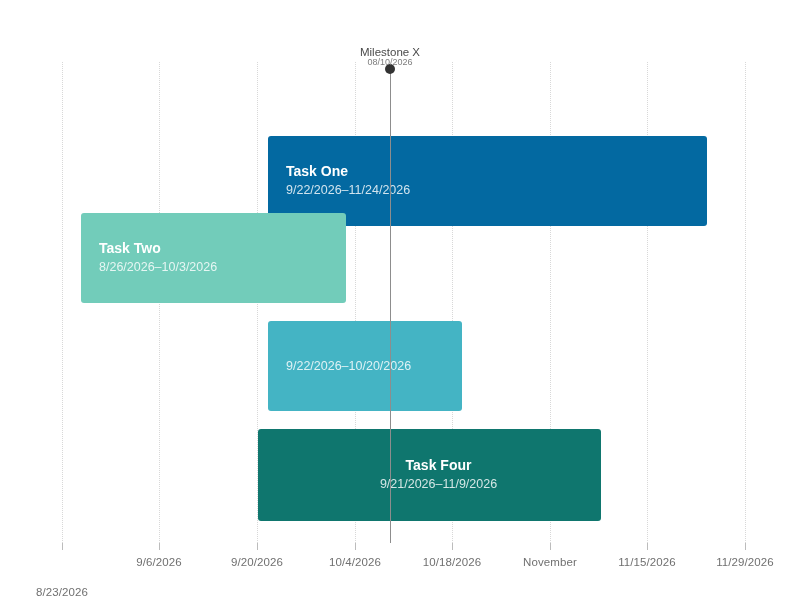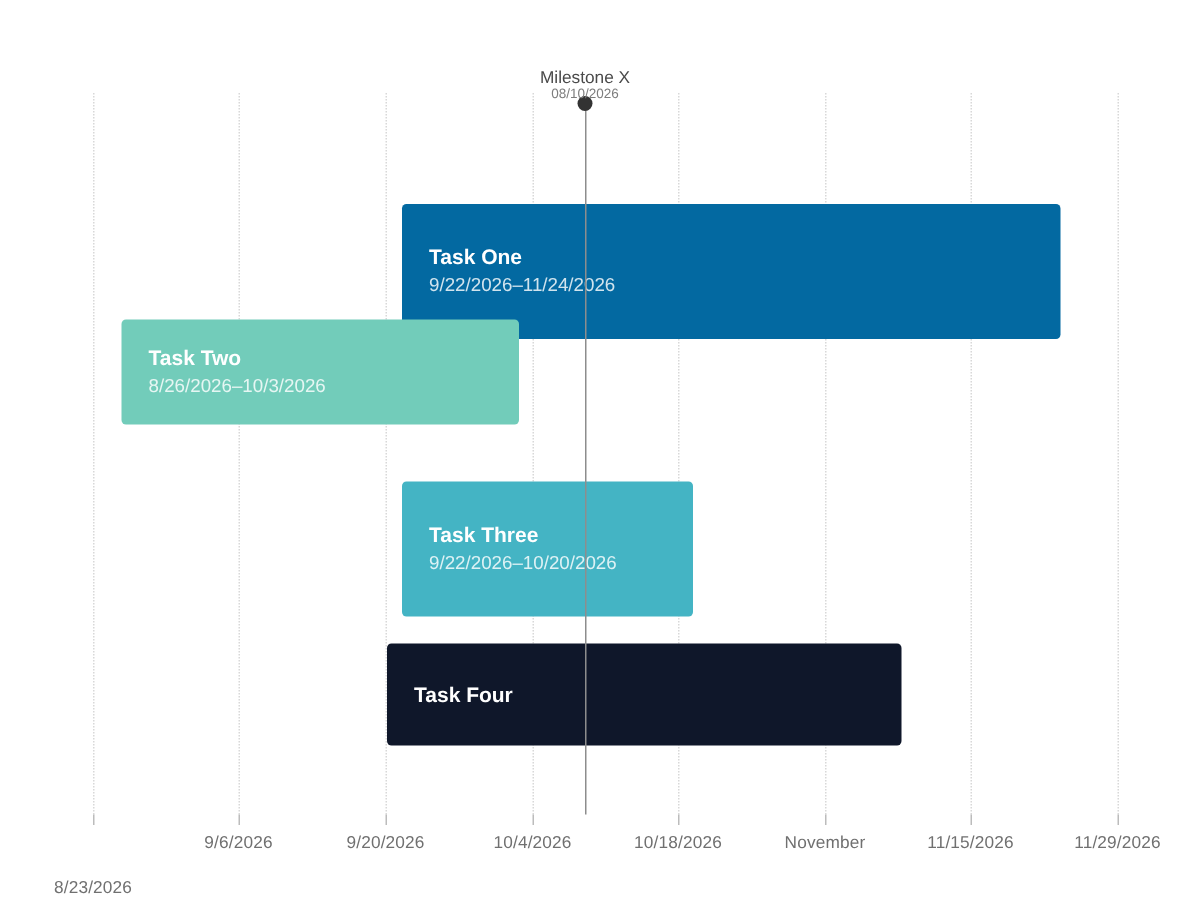--- a/index.html
+++ b/index.html
@@ -134,30 +134,30 @@
       <div class="gridline" style="left: 745px;"></div>
       <div class="tickmark" style="left: 745px;"></div>
       <div class="tick-label" style="left: 745px;">11/29/2026</div>
     </div>
 
   <div id="bars-layer">
       <div class="task-bar" style="left: 268px; top: 104px; width: 439px; height: 90px; background: #0369a1; margin-top: 32px;">
         <div class="task-name">Task One</div>
         <div class="task-dates">9/22/2026–11/24/2026</div>
       </div>
-      <div class="task-bar" style="left: 81px; top: 213px; width: 265px; height: 70px; background: rgb(114, 204, 186);">
+      <div class="task-bar" style="left: 81px; top: 213px; width: 265px; height: 90px; background: rgb(114, 204, 186);">
         <div class="task-name">Task Two</div>
         <div class="task-dates">8/26/2026–10/3/2026</div>
       </div>
       <div class="task-bar" style="left: 268px; top: 321px; width: 194px; height: 90px; background: rgb(68, 180, 196);">
-        <div class="task-name">Task Three</div>
         <div class="task-dates">9/22/2026–10/20/2026</div>
       </div>
-      <div class="task-bar" style="left: 258px; top: 429px; width: 343px; height: 68px; background: #0f172a;">
+      <div class="task-bar" style="left: 258px; top: 429px; width: 343px; height: 92px; background: #0f766e; text-align: center;">
         <div class="task-name">Task Four</div>
+        <div class="task-dates">9/21/2026–11/9/2026</div>
       </div>
     </div>
 
   <div id="milestone-layer">
       <div class="milestone-line" style="left: 390px;"></div>
       <div class="milestone-dot" style="left: 390px; top: 64px;"></div>
       <div class="milestone-title" style="left: 390px; top: 46px;">Milestone X</div>
       <div class="milestone-date" style="left: 390px; top: 57px;">08/10/2026</div>
     </div>
 

